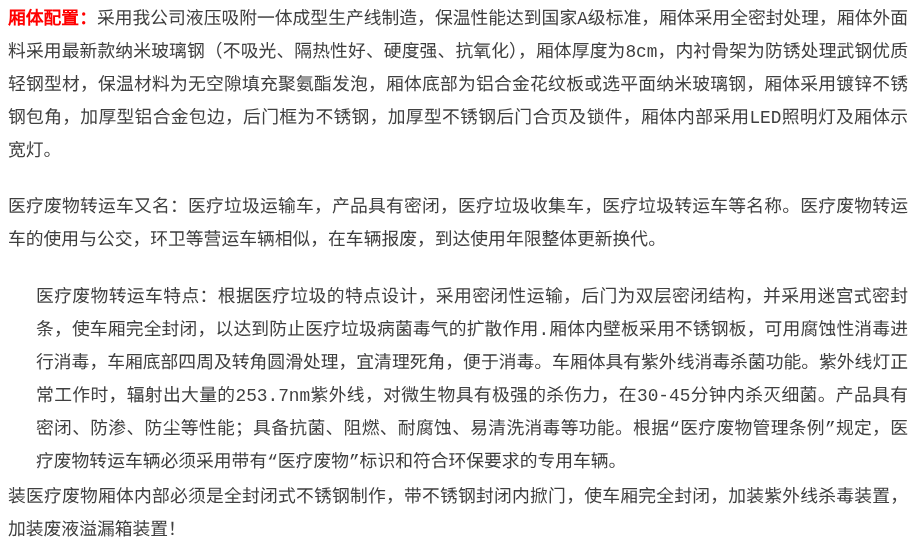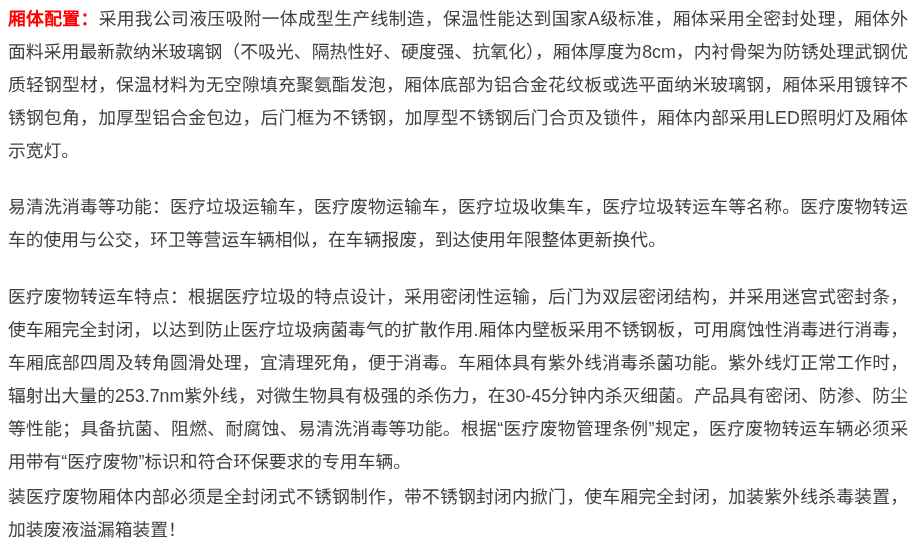--- a/index.html
+++ b/index.html
@@ -9,44 +9,44 @@
   }
   body {
     width: 918px;
     height: 555px;
     overflow: hidden;
   }
   .doc {
     box-sizing: border-box;
     width: 918px;
     padding: 3px 10px 0 8px;
-    font-family: Liberation Sans, sans-serif;
+    font-family: Liberation Mono, monospace;
     font-size: 17.8px;
     line-height: 33px;
     color: #3f3f3f;
     text-align: justify;
     letter-spacing: 0;
   }
   .para {
     margin: 0;
   }
   .para.gap-after-1 { margin-bottom: 23px; }
   .para.gap-after-2 { margin-bottom: 24px; }
-  .para.gap-after-3 { margin-bottom: 2px; }
+  .para.gap-after-3 { margin-bottom: 2px; margin-left: 28px; }
   .label-red {
     color: #ff0000;
     font-weight: bold;
   }
 </style>
 </head>
 <body>
 
 <article class="doc">
 
   <p class="para gap-after-1"><strong class="label-red">厢体配置：</strong><span>采用我公司液压吸附一体成型生产线制造，保温性能达到国家A级标准，厢体采用全密封处理，厢体外面料采用最新款纳米玻璃钢（不吸光、隔热性好、硬度强、抗氧化），厢体厚度为8cm，内衬骨架为防锈处理武钢优质轻钢型材，保温材料为无空隙填充聚氨酯发泡，厢体底部为铝合金花纹板或选平面纳米玻璃钢，厢体采用镀锌不锈钢包角，加厚型铝合金包边，后门框为不锈钢，加厚型不锈钢后门合页及锁件，厢体内部采用LED照明灯及厢体示宽灯。</span></p>
 
-  <p class="para gap-after-2"><span>易清洗消毒等功能：医疗垃圾运输车，医疗废物运输车，医疗垃圾收集车，医疗垃圾转运车等名称。医疗废物转运车的使用与公交，环卫等营运车辆相似，在车辆报废，到达使用年限整体更新换代。</span></p>
+  <p class="para gap-after-2"><span>医疗废物转运车又名：医疗垃圾运输车，产品具有密闭，医疗垃圾收集车，医疗垃圾转运车等名称。医疗废物转运车的使用与公交，环卫等营运车辆相似，在车辆报废，到达使用年限整体更新换代。</span></p>
 
   <p class="para gap-after-3"><span>医疗废物转运车特点：根据医疗垃圾的特点设计，采用密闭性运输，后门为双层密闭结构，并采用迷宫式密封条，使车厢完全封闭，以达到防止医疗垃圾病菌毒气的扩散作用.厢体内壁板采用不锈钢板，可用腐蚀性消毒进行消毒，车厢底部四周及转角圆滑处理，宜清理死角，便于消毒。车厢体具有紫外线消毒杀菌功能。紫外线灯正常工作时，辐射出大量的253.7nm紫外线，对微生物具有极强的杀伤力，在30-45分钟内杀灭细菌。产品具有密闭、防渗、防尘等性能；具备抗菌、阻燃、耐腐蚀、易清洗消毒等功能。根据“医疗废物管理条例”规定，医疗废物转运车辆必须采用带有“医疗废物”标识和符合环保要求的专用车辆。</span></p>
 
   <p class="para"><span>装医疗废物厢体内部必须是全封闭式不锈钢制作，带不锈钢封闭内掀门，使车厢完全封闭，加装紫外线杀毒装置，加装废液溢漏箱装置！</span></p>
 
 </article>
 
 </body></html>

